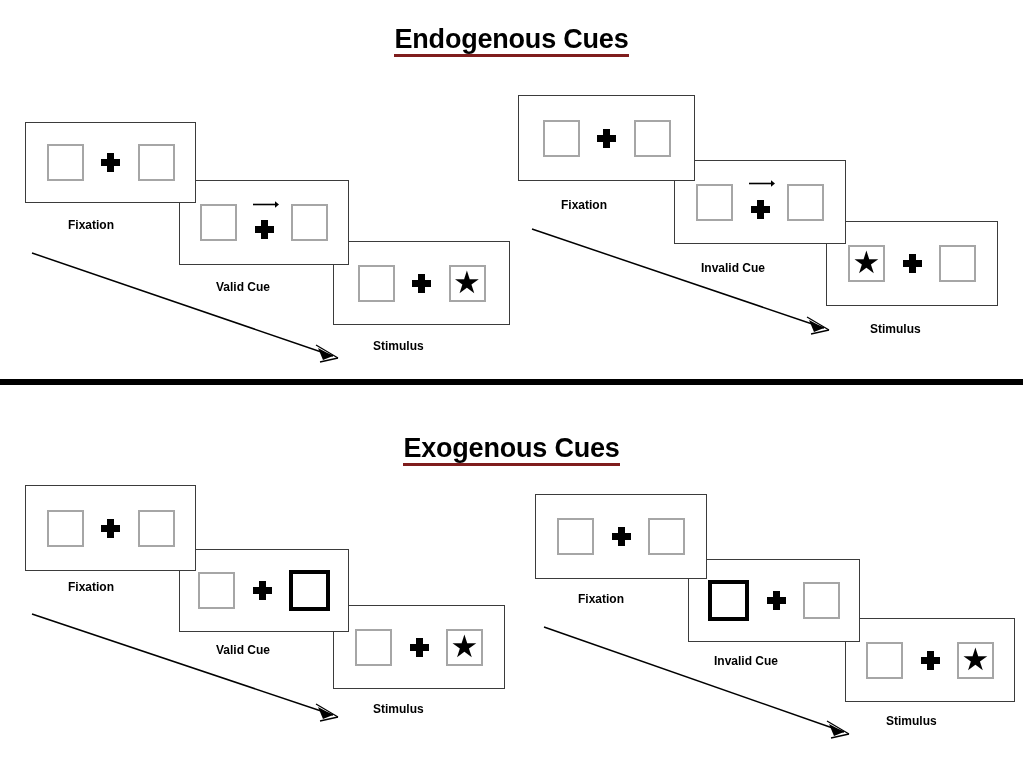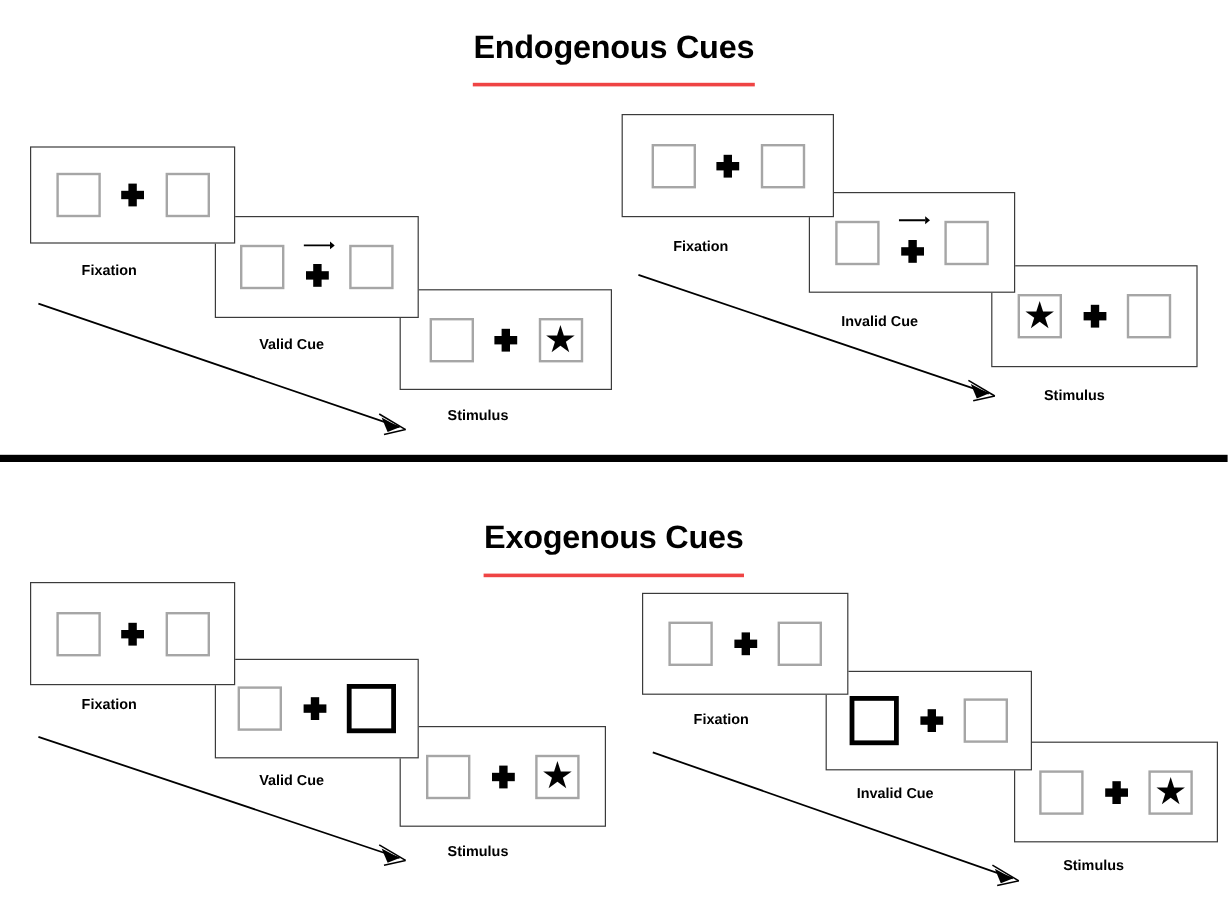--- a/index.html
+++ b/index.html
@@ -20,22 +20,22 @@
     position: absolute;
     left: 0;
     width: 1023px;
     text-align: center;
     font-size: 27px;
     font-weight: bold;
     color: #000000;
     letter-spacing: -0.2px;
   }
   .section-title span {
-    border-bottom: 3px solid #ef4444;
-    padding-bottom: 15px;
+    border-bottom: 3px solid #7f1d1d;
+    padding-bottom: 0;
   }
   #title-endogenous { top: 24px; }
   #title-exogenous  { top: 433px; }
 
   
   .divider {
     position: absolute;
     left: 0;
     top: 379px;
     width: 1023px;

